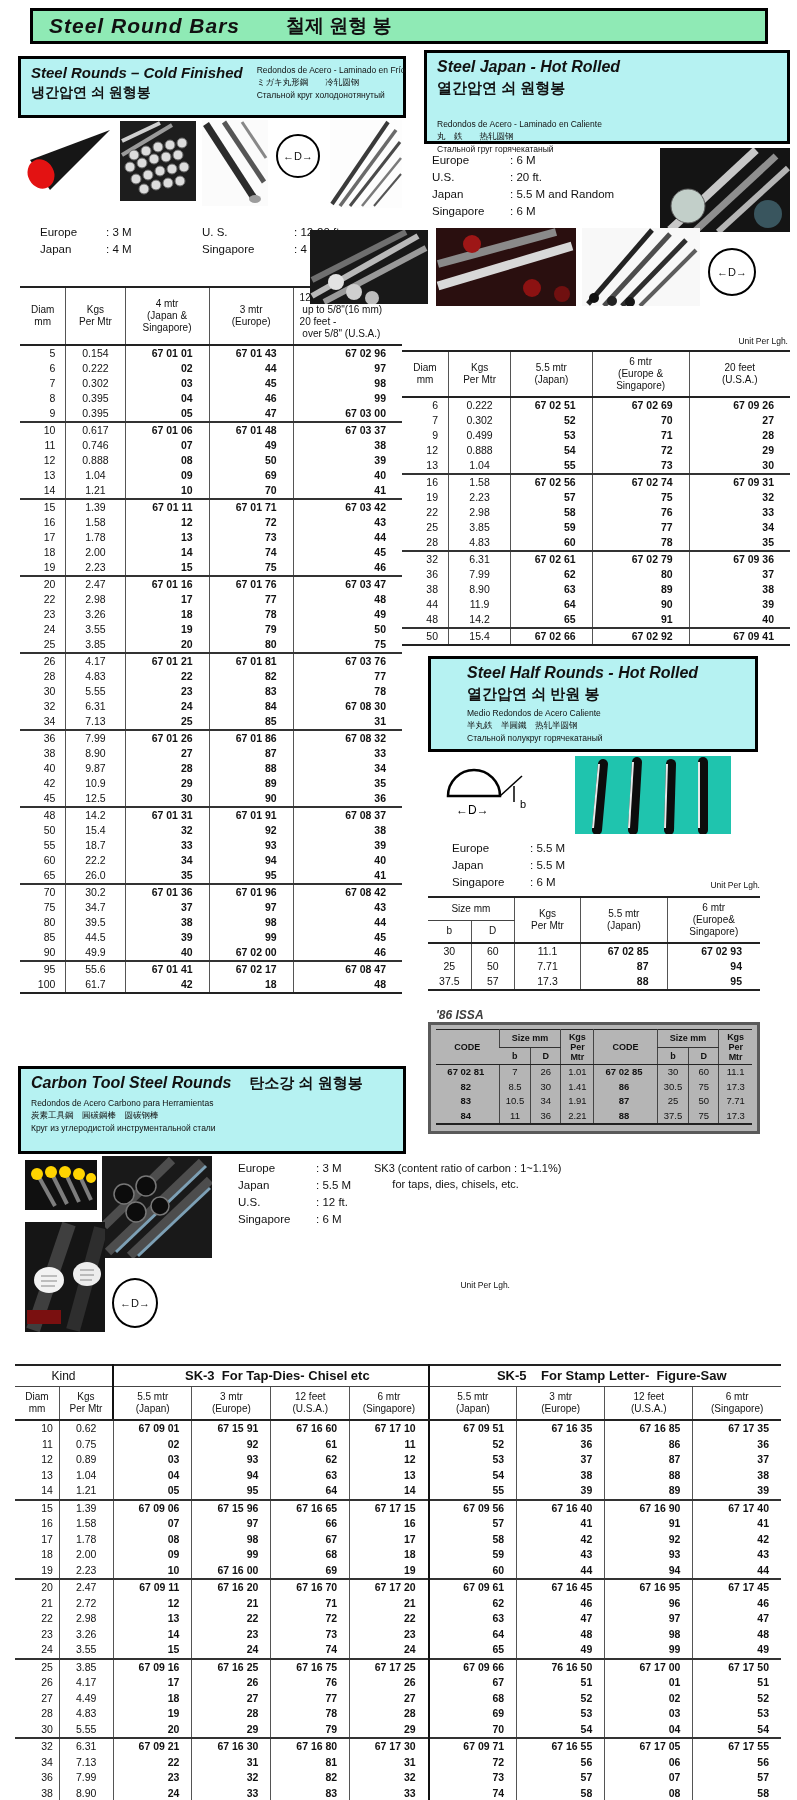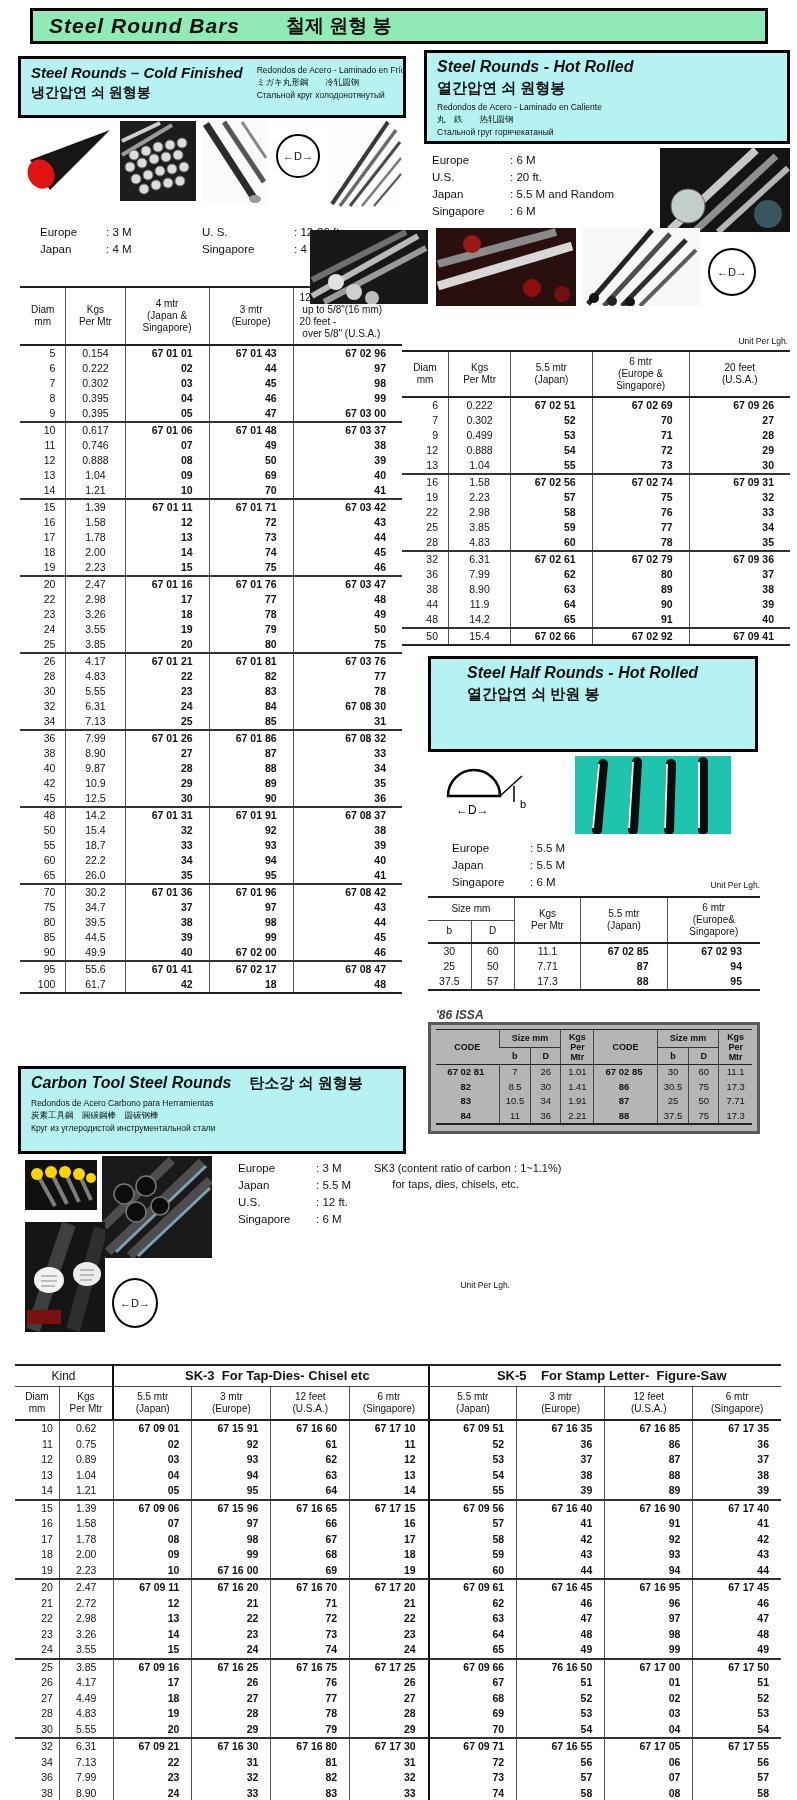--- a/index.html
+++ b/index.html
@@ -483,23 +483,23 @@
           <td>100</td>
           <td>61.7</td>
           <td>42</td>
           <td>18</td>
           <td>48</td>
         </tr>
       </tbody>
   </table>
 
   <div class="abs info-box" style="left:424px;top:50px;width:366px;height:94px;">
-    <div class="ib-title" style="font-size:16px;">Steel Rounds - Hot Rolled</div>
+    <div class="ib-title" style="font-size:16px;">Steel Japan - Hot Rolled</div>
     <div class="ib-title-ko" style="font-size:15px;">열간압연 쇠 원형봉</div>
-    <div class="ib-small" style="margin-top:3px;">
+    <div class="ib-small" style="margin-top:20px;">
       <div>Redondos de Acero - Laminado en Caliente</div>
       <div>丸　鉄　　热轧圆钢</div>
       <div>Стальной груг горячекатаный</div>
     </div>
   </div>
 
   <div class="abs kv kv-1col" style="left:432px;top:152px;width:226px;">
       <span class="kv-label">Europe</span>
       <span class="kv-value">: 6 M</span>
       <span class="kv-label">U.S.</span>
@@ -695,20 +695,25 @@
           <td>67 02 66</td>
           <td>67 02 92</td>
           <td>67 09 41</td>
         </tr>
       </tbody>
   </table>
 
   <div class="abs info-box" style="left:428px;top:656px;width:330px;height:96px;padding-left:36px;">
     <div class="ib-title" style="font-size:16px;">Steel Half Rounds - Hot Rolled</div>
     <div class="ib-title-ko" style="font-size:15px;">열간압연 쇠 반원 봉</div>
+    <div class="ib-small" style="margin-top:3px;">
+      <div>Medio Redondos de Acero Caliente</div>
+      <div>半丸鉄　半圓鐵　热轧半圆钢</div>
+      <div>Стальной полукруг горячекатаный</div>
+    </div>
   </div>
 
   <div class="abs" style="left:436px;top:762px;width:100px;height:66px;">
     <svg width="100" height="66" viewBox="0 0 100 66">
       <path d="M12,34 A26,26 0 0 1 64,34 Z" fill="none" stroke="#000" stroke-width="2.5"></path>
       <line x1="64" y1="34" x2="86" y2="14" stroke="#000" stroke-width="1.5"></line>
       <text x="20" y="52" font-size="12" font-family="Liberation Sans,sans-serif">←D→</text>
       <line x1="78" y1="24" x2="78" y2="40" stroke="#000" stroke-width="1.5"></line>
       <text x="84" y="46" font-size="11" font-family="Liberation Sans,sans-serif">b</text>
     </svg>

